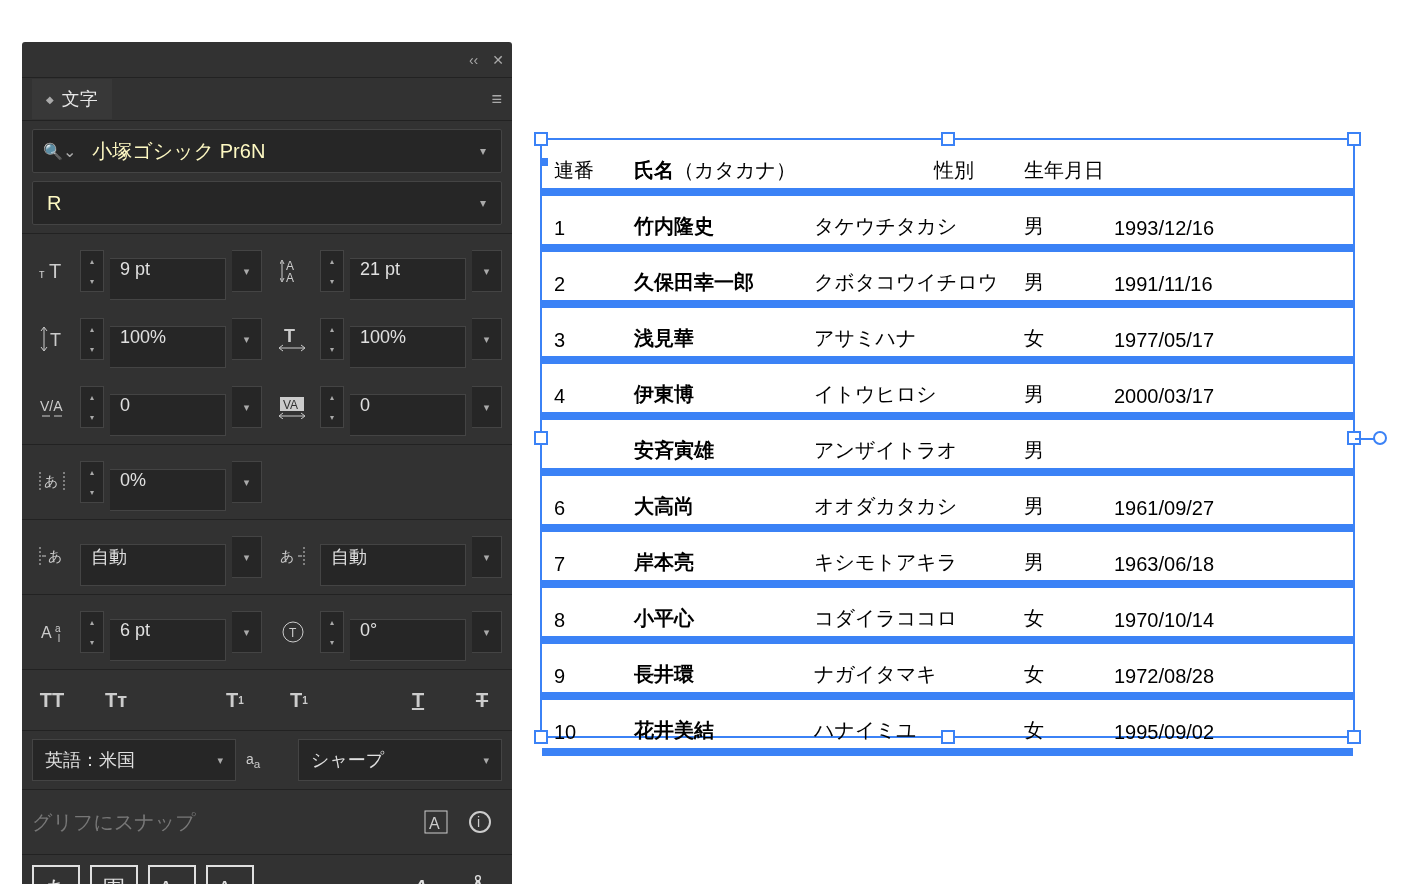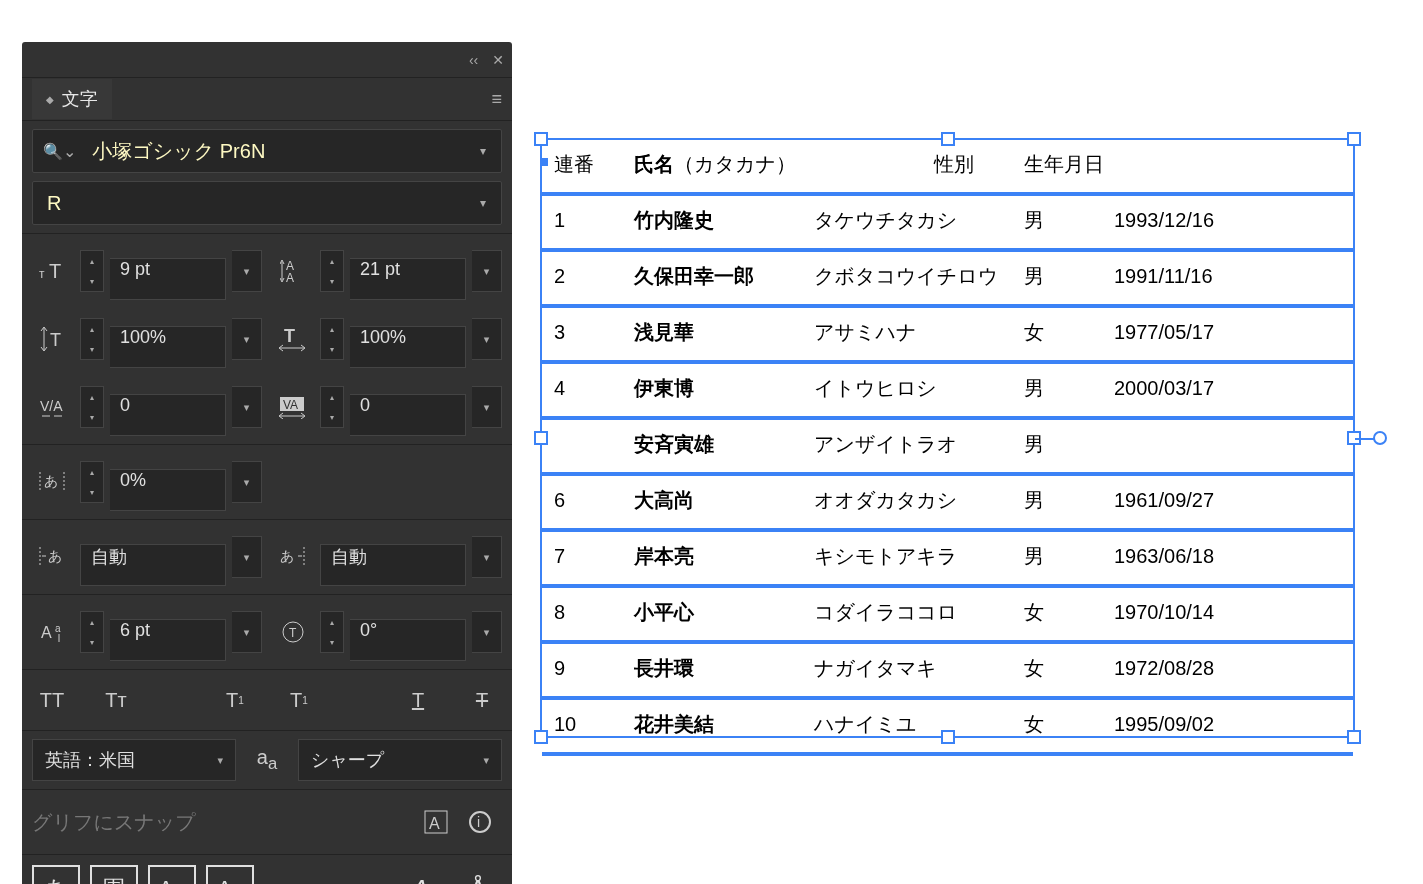--- a/index.html
+++ b/index.html
@@ -27,27 +27,27 @@
 .metric-group { display: flex; align-items: center; gap: 6px; flex: 1; }
 .metric-icon { width: 42px; height: 42px; display: flex; align-items: center; justify-content: center; font-size: 20px; color: #ccc; }
 .spinner { width: 24px; height: 42px; display: flex; flex-direction: column; background: #262626; border: 1px solid #444; }
 .spinner div { flex: 1; display: flex; align-items: center; justify-content: center; font-size: 8px; color: #aaa; cursor: pointer; }
 .metric-input { flex: 1; height: 42px; background: #262626; border: 1px solid #444; border-left: none; color: #e0e0e0; font-size: 18px; padding: 0 10px; margin-top: 16px; }
 .metric-dd { width: 30px; height: 42px; background: #262626; border: 1px solid #444; border-left: none; display: flex; align-items: center; justify-content: center; color: #aaa; font-size: 11px; cursor: pointer; }
 
 .tsume-section, .aki-section, .shift-section, .caps-section, .lang-section, .snap-section, .bottom-section { padding: 8px 10px; border-top: 1px solid #222; }
 .aki-section, .shift-section { display: flex; flex-direction: column; gap: 10px; }
 .caps-row { display: flex; gap: 24px; align-items: center; height: 44px; }
-.caps-btn { width: 40px; height: 40px; display: flex; align-items: center; justify-content: center; font-size: 20px; color: #ccc; cursor: pointer; }
+.caps-btn { width: 40px; height: 40px; display: flex; align-items: center; justify-content: center; font-size: 20px; color: #ccc; cursor: pointer; font-weight: bold; }
 .caps-spacer { flex: 1; }
 
 .lang-row { display: flex; gap: 10px; align-items: center; }
 .lang-select { flex: 1; height: 42px; background: #262626; border: 1px solid #444; display: flex; align-items: center; padding: 0 12px; font-size: 18px; color: #e0e0e0; gap: 40px; }
 .lang-dd { margin-left: auto; font-size: 11px; color: #aaa; }
-.aa-icon { width: 42px; text-align: center; font-size: 20px; color: #ccc; }
+.aa-icon { width: 42px; text-align: left; font-size: 14px; color: #ccc; }
 
 .snap-row { display: flex; align-items: center; height: 48px; }
 .snap-label { font-size: 20px; color: #777; flex: 1; }
 .snap-btn { width: 44px; height: 44px; display: flex; align-items: center; justify-content: center; font-size: 22px; color: #ccc; cursor: pointer; }
 
 .bottom-row { display: flex; gap: 10px; align-items: center; height: 52px; }
 .bottom-btn { width: 48px; height: 48px; display: flex; align-items: center; justify-content: center; font-size: 22px; color: #e0e0e0; border: 2px solid #e0e0e0; cursor: pointer; }
 .bottom-spacer { flex: 1; }
 .bottom-btn.noborder { border: none; font-size: 26px; }
 
@@ -61,21 +61,21 @@
 .handle.br { right: -8px; bottom: -8px; }
 .handle.tm { left: 50%; margin-left: -7px; top: -8px; }
 .handle.bm { left: 50%; margin-left: -7px; bottom: -8px; }
 .handle.ml { left: -8px; top: 50%; margin-top: -7px; }
 .handle.mr { right: -8px; top: 50%; margin-top: -7px; }
 .out-port { position: absolute; right: -34px; top: 50%; margin-top: -7px; width: 14px; height: 14px; border: 2px solid #3b82f6; border-radius: 50%; background: #fff; }
 .out-line { position: absolute; right: -22px; top: 50%; width: 20px; height: 2px; background: #3b82f6; }
 .in-port { position: absolute; left: -2px; top: 18px; width: 8px; height: 8px; background: #3b82f6; }
 
 .data-table { width: 100%; font-size: 20px; color: #000; font-family: "Hiragino Sans", sans-serif; }
-.data-row { display: flex; height: 56px; align-items: center; border-bottom: 4px solid #3b82f6; padding: 0 12px 4px 12px; }
+.data-row { display: flex; height: 56px; align-items: flex-end; border-bottom: 8px solid #3b82f6; padding: 0 12px 4px 12px; }
 .data-row:first-child { border-top: none; }
 .c-num { width: 80px; }
 .c-name { width: 180px; font-weight: bold; }
 .c-kana { width: 210px; }
 .c-sex { width: 90px; }
 .c-date { flex: 1; }
 .hdr .c-kana { width: 300px; margin-left: -90px; }
 .hdr .c-name { width: 90px; }
 </style>
 </head>

